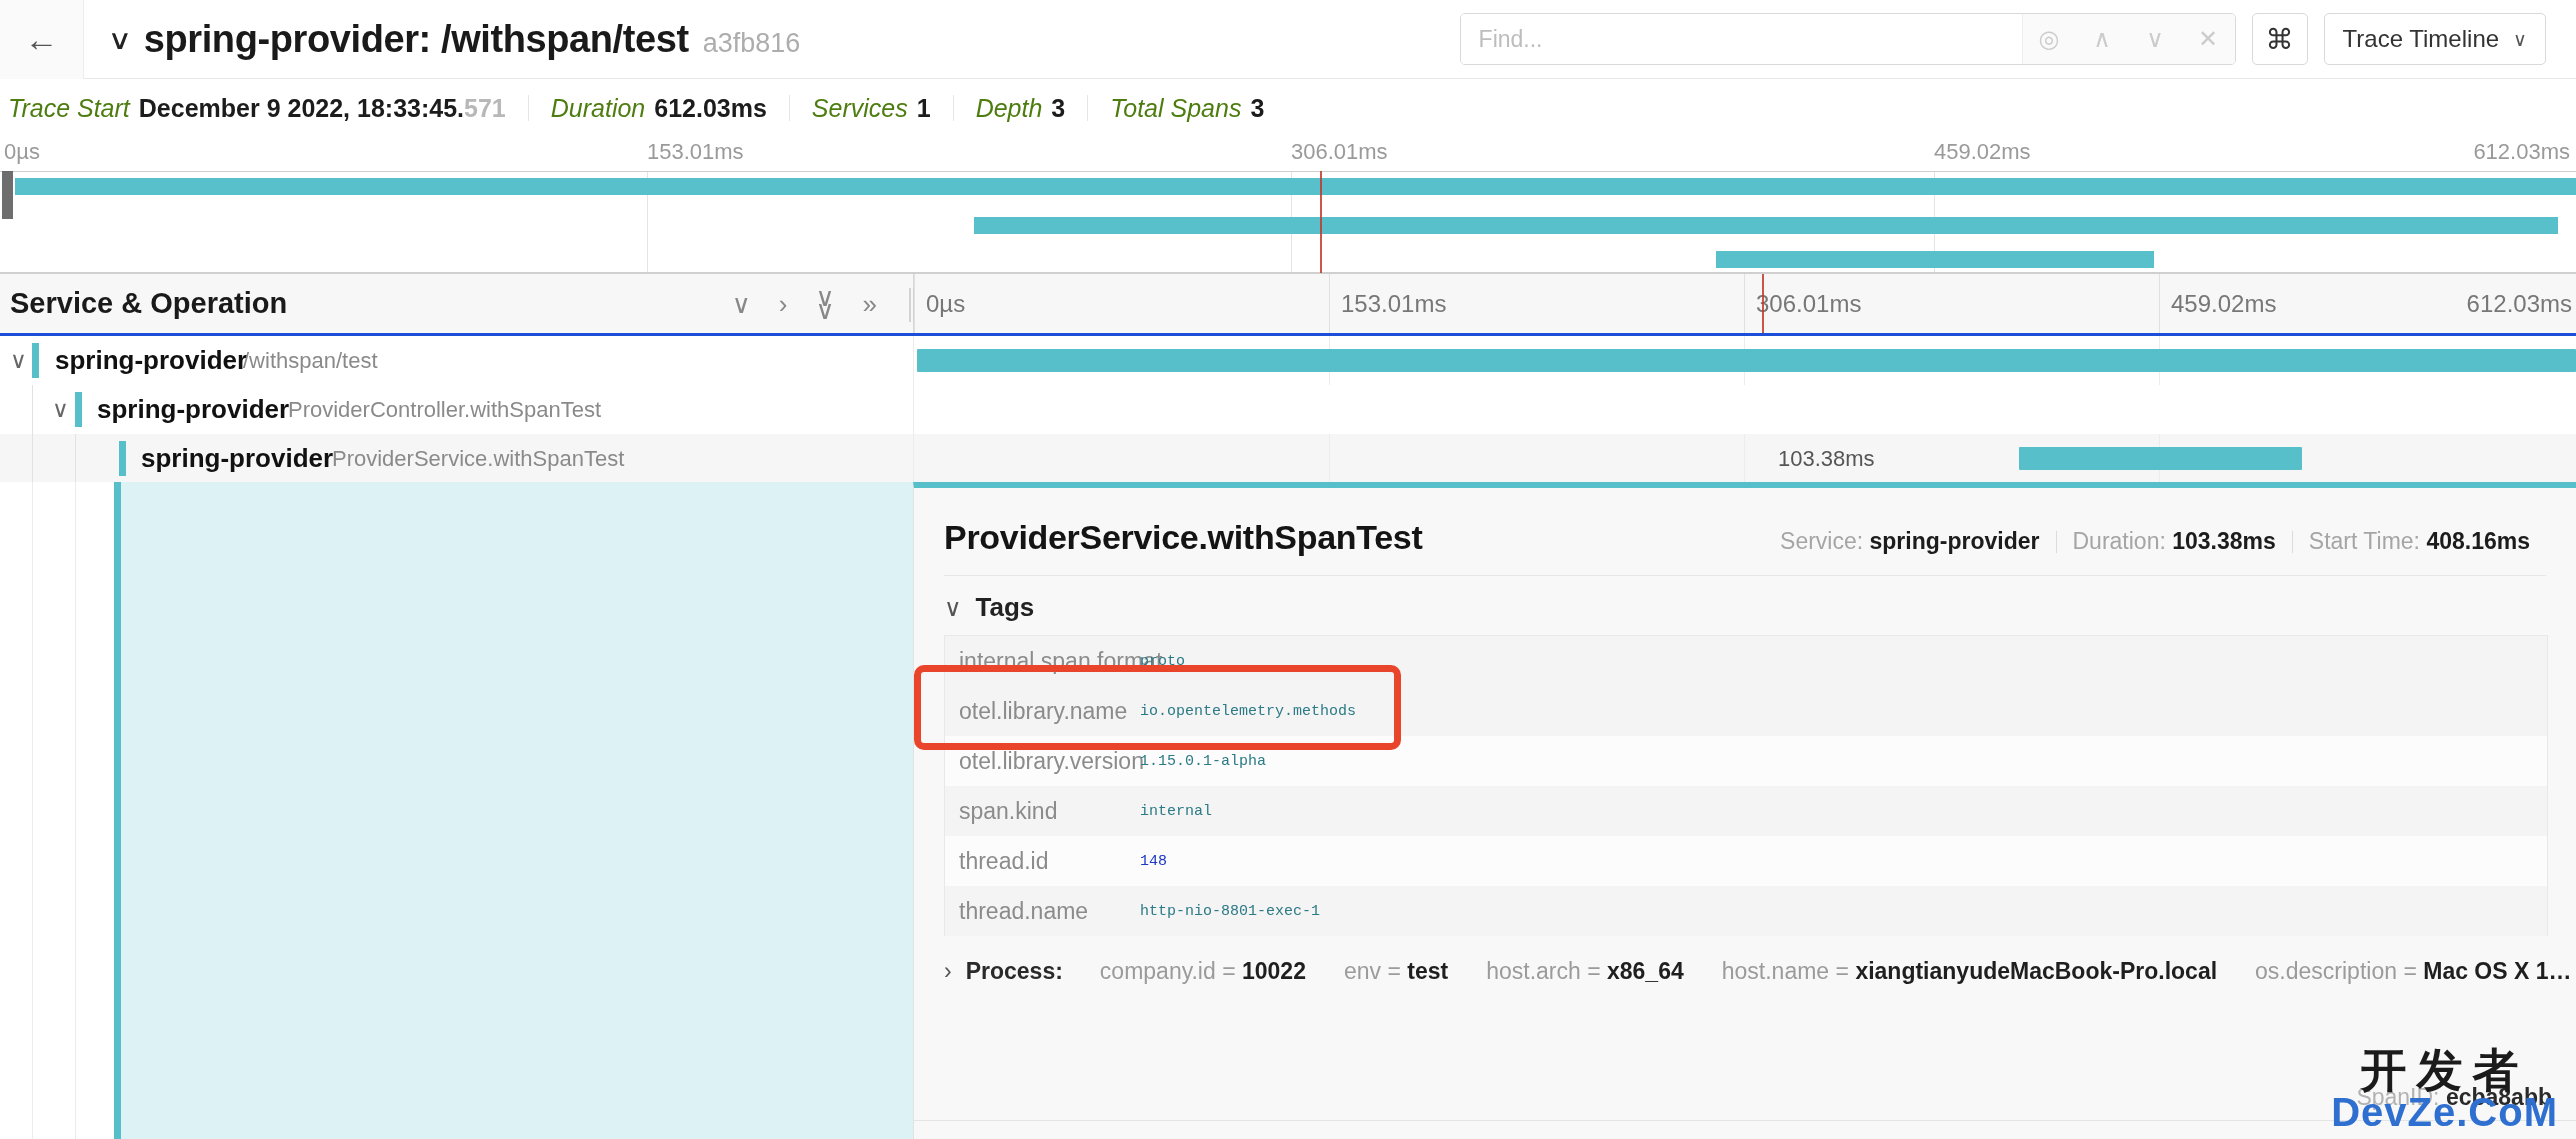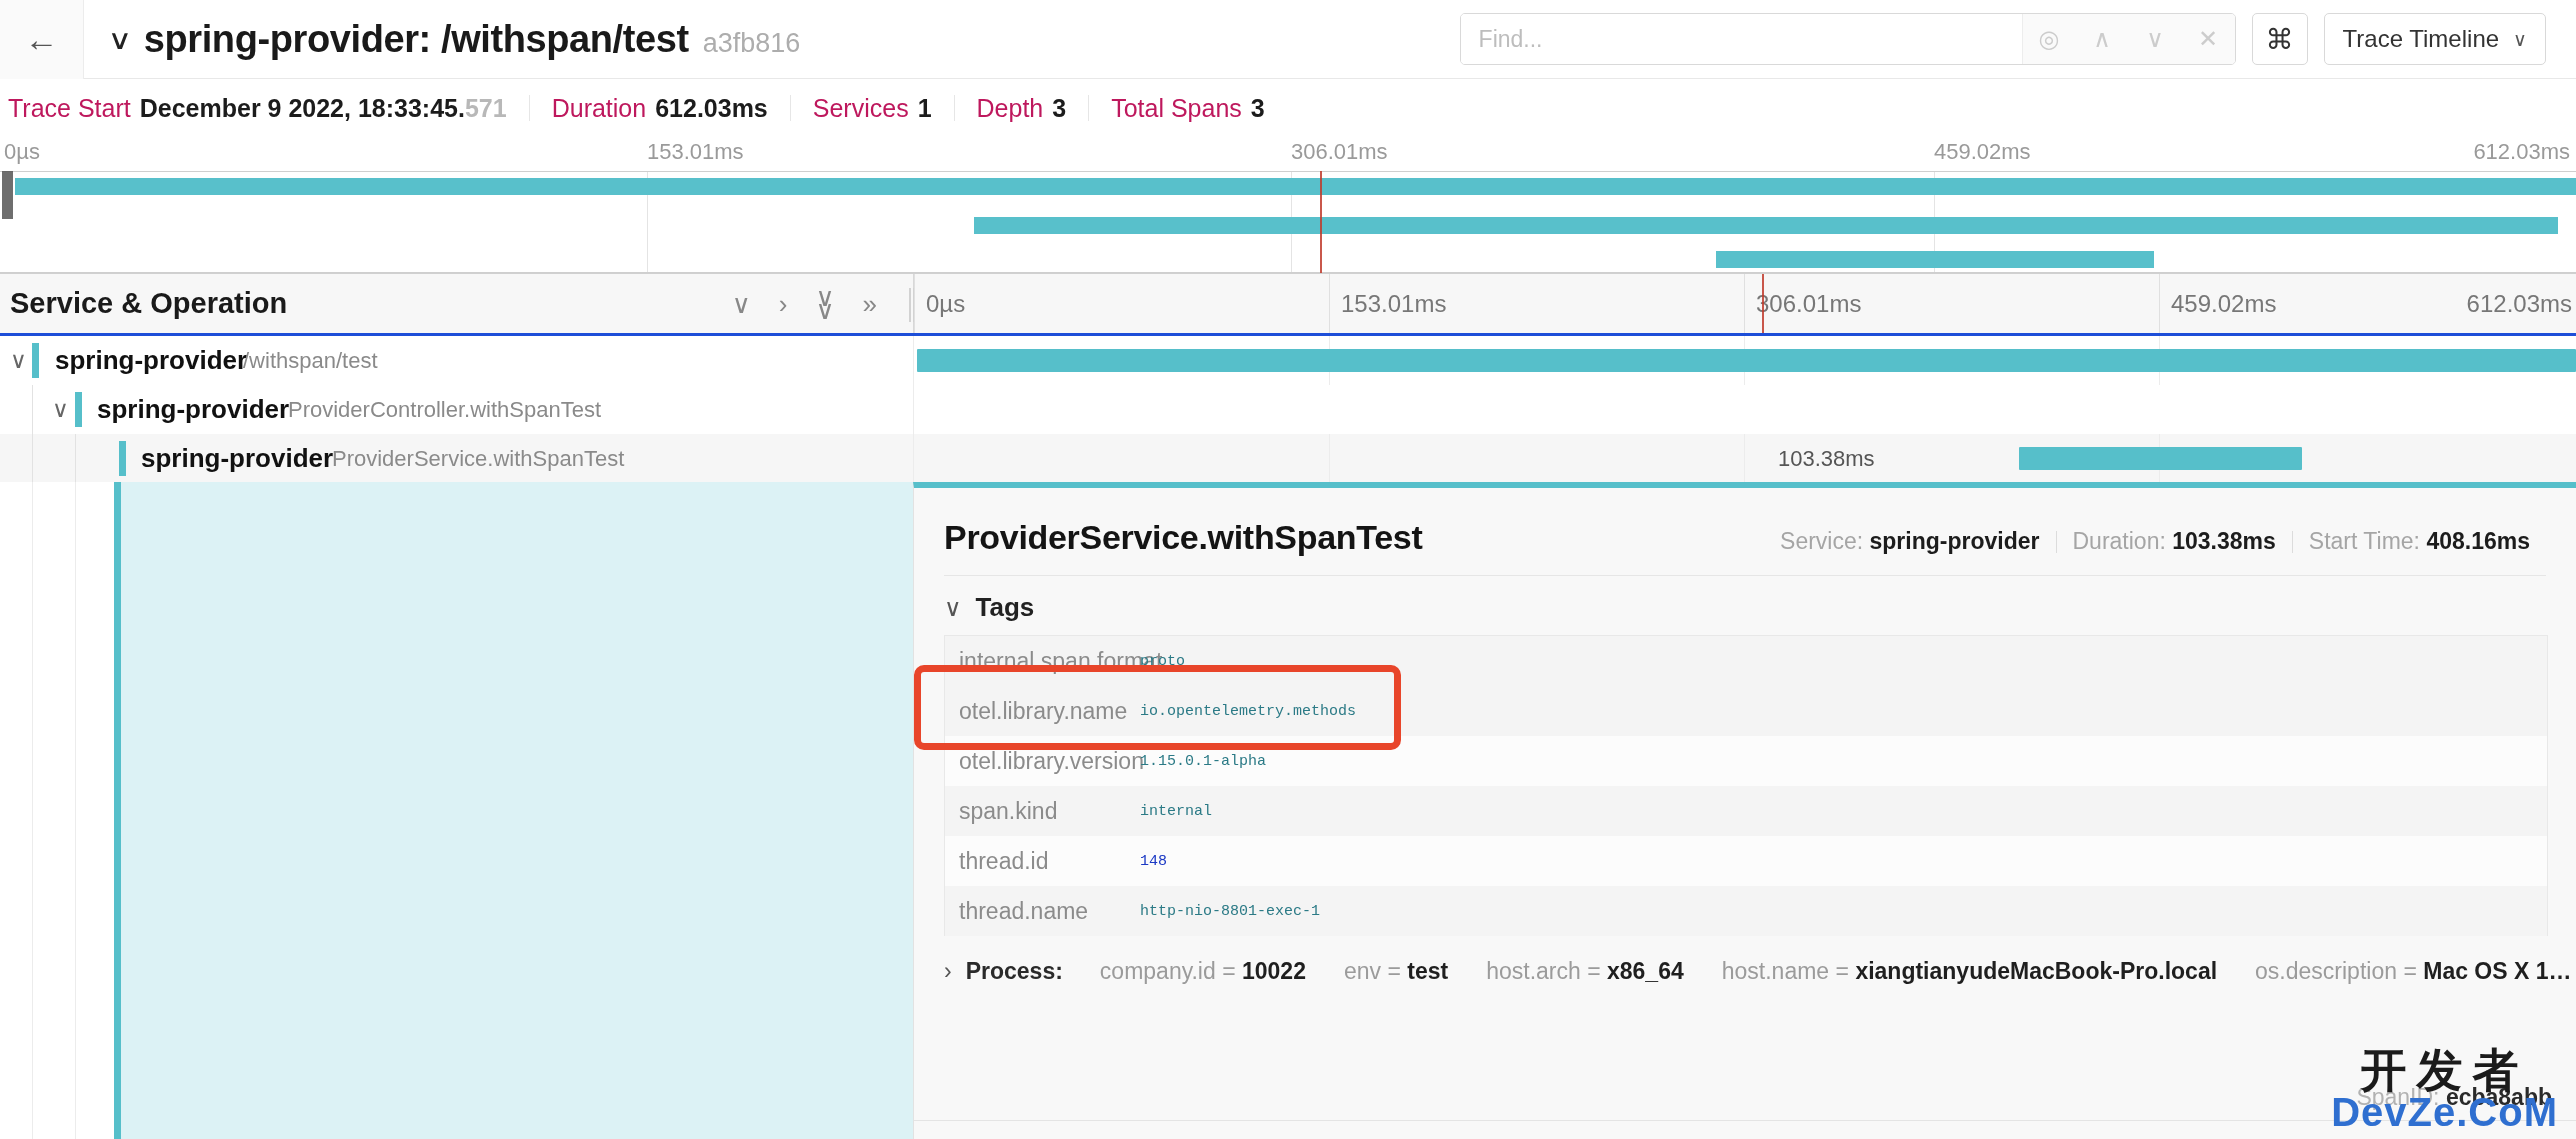--- a/index.html
+++ b/index.html
@@ -57,21 +57,21 @@
   .select-caret { font-size: 19px; color: #555; }
 
   
   .metabar {
     position: absolute; left: 0; top: 79px; width: 2576px; height: 58px;
     display: flex; align-items: center; padding-left: 8px; gap: 0;
     background: #fff; font-size: 25px;
   }
   .meta-item { display: flex; align-items: baseline; gap: 9px; padding: 0 22px; white-space: nowrap; }
   .meta-item:first-child { padding-left: 0; }
-  .meta-label { color: #be185d; }
+  .meta-label { color: #4d7c0f; font-style: italic; }
   .meta-value { color: #1c1c1c; font-weight: bold; }
   .meta-value .faded { color: #b8b8b8; font-weight: bold; }
   .meta-div { width: 1px; height: 26px; background: #e6e6e6; align-self: center; }
 
   
   .minimap {
     position: absolute; left: 0; top: 137px; width: 2576px; height: 137px;
     background: #fff; border-bottom: 1px solid #d0d0d0;
   }
   .mm-ticks { position: absolute; left: 0; top: 0; width: 100%; height: 34px; }

